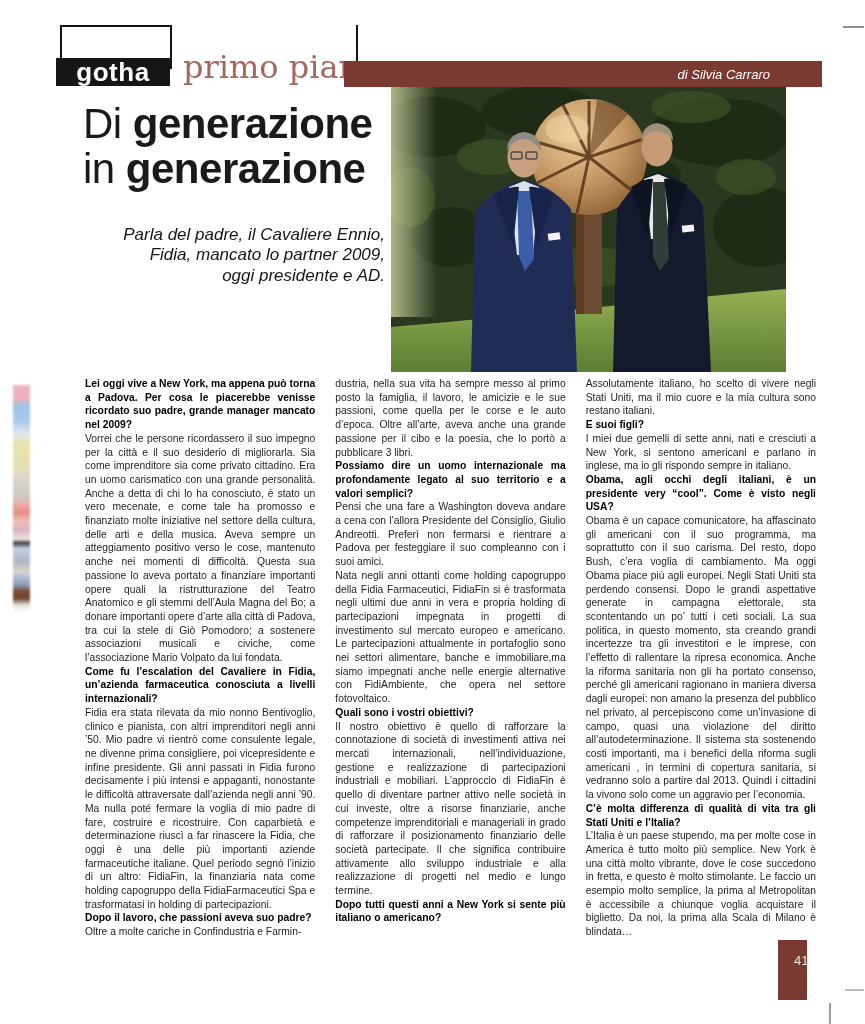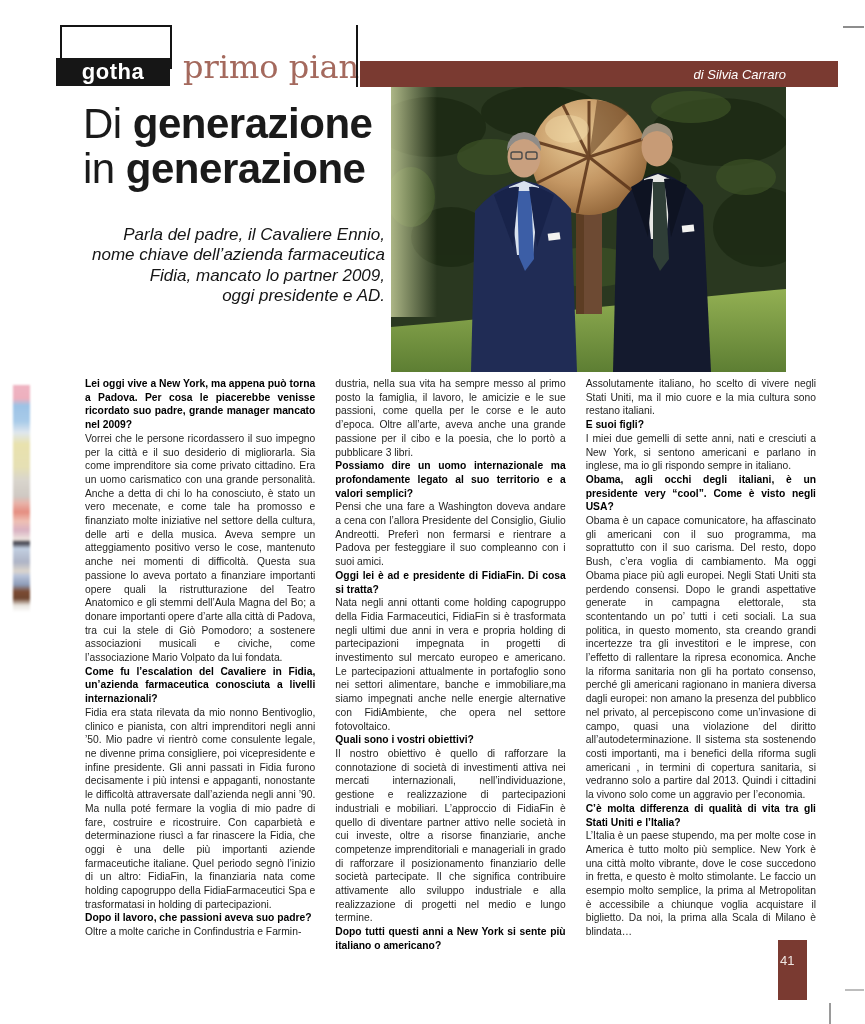--- a/index.html
+++ b/index.html
@@ -4,25 +4,25 @@
 <style>
   html,body{margin:0;padding:0;background:#ffffff;}
   .page{position:relative;width:865px;height:1024px;background:#fff;overflow:hidden;
         font-family:"Liberation Sans",sans-serif;color:#1d1d1b;}
 
   
   .logo-outline{position:absolute;left:60px;top:25px;width:108px;height:40px;
                 border:2px solid #141414;background:#fff;}
   .logo-box{position:absolute;left:56px;top:58px;width:114px;height:28px;background:#161616;
             display:flex;align-items:center;justify-content:center;}
-  .logo-box span{color:#fff;font-weight:700;font-size:22px;letter-spacing:.5px;}
+  .logo-box span{color:#fff;font-weight:700;font-size:26px;letter-spacing:.5px;}
   .section-title{position:absolute;left:183px;top:48px;font-family:"DejaVu Serif",serif;
                  font-size:32px;color:var(--rose,#a4695d);white-space:nowrap;}
   .header-rule{position:absolute;left:356px;top:25px;width:2px;height:62px;background:#141414;}
-  .header-bar{position:absolute;left:360px;top:61px;width:478px;height:26px;
+  .header-bar{position:absolute;left:344px;top:61px;width:478px;height:26px;
               background:var(--maroon,#7a3a31);display:flex;align-items:center;justify-content:flex-end;}
   .byline{color:#fff;font-style:italic;font-size:13px;padding-right:52px;}
 
   
   .title{position:absolute;left:83px;top:101px;font-size:42px;line-height:45px;color:#1a1a1a;letter-spacing:-0.5px;}
   .title b{font-weight:700;}
   .standfirst{position:absolute;left:40px;top:225px;width:345px;text-align:right;
               font-style:italic;font-size:17px;line-height:20.3px;color:#151515;}
 
   
@@ -40,21 +40,21 @@
   
   .columns{position:absolute;left:85px;top:377px;width:731px;display:flex;gap:20px;}
   .col{width:238px;}
   .col p{margin:0;font-size:10.3px;line-height:13.7px;text-align:justify;}
   .col p.question{font-weight:700;color:#000;}
   .col p.answer{color:#1f1f1d;}
 
   
   .page-num-box{position:absolute;left:778px;top:940px;width:29px;height:60px;
                 background:var(--maroon,#7a3a31);}
-  .page-num-box span{display:block;color:#efe6e2;font-size:13px;padding:13px 0 0 2px;}
+  .page-num-box span{display:block;color:#efe6e2;font-size:13px;padding:13px 0 0 16px;}
   .crop{position:absolute;background:#9a9a9a;}
   .crop.tr{left:843px;top:26px;width:21px;height:2px;background:#8d8d8d;}
   .crop.brh{left:845px;top:989px;width:19px;height:2px;background:#bdbdbd;}
   .crop.brv{left:829px;top:1003px;width:2px;height:21px;background:#9a9a9a;}
 </style>
 </head>
 <body>
 
 <div class="page">
 
@@ -72,21 +72,20 @@
   <div class="crop brh"></div>
   <div class="crop brv"></div>
 
   <div class="title">
     <div><span>Di </span><b>generazione</b></div>
     <div><span>in </span><b>generazione</b></div>
   </div>
 
   <div class="standfirst" id="standfirst">
       <div>Parla del padre, il Cavaliere Ennio,</div>
-      <div>nome chiave dell’azienda farmaceutica</div>
       <div>Fidia, mancato lo partner 2009,</div>
       <div>oggi presidente e AD.</div>
     </div>
 
   <div class="photo">
     <svg width="395" height="285" viewBox="0 0 395 285" xmlns="http://www.w3.org/2000/svg">
       <defs>
         <linearGradient id="lawn" x1="0" y1="0" x2="0" y2="1">
           <stop offset="0" stop-color="#93b053"></stop>
             <stop offset="1" stop-color="#5d7e33"></stop>
@@ -171,21 +170,20 @@
         <p class="answer">Vorrei che le persone ricordassero il suo impegno per la città e il suo desiderio di migliorarla. Sia come imprenditore sia come privato cittadino. Era un uomo carismatico con una grande personalità. Anche a detta di chi lo ha conosciuto, è stato un vero mecenate, e come tale ha promosso e finanziato molte iniziative nel settore della cultura, delle arti e della musica. Aveva sempre un atteggiamento positivo verso le cose, mantenuto anche nei momenti di difficoltà. Questa sua passione lo aveva portato a finanziare importanti opere quali la ristrutturazione del Teatro Anatomico e gli stemmi dell’Aula Magna del Bo; a donare importanti opere d’arte alla città di Padova, tra cui la stele di Giò Pomodoro; a sostenere associazioni musicali e civiche, come l’associazione Mario Volpato da lui fondata.</p>
         <p class="question">Come fu l’escalation del Cavaliere in Fidia, un’azienda farmaceutica conosciuta a livelli internazionali?</p>
         <p class="answer">Fidia era stata rilevata da mio nonno Bentivoglio, clinico e pianista, con altri imprenditori negli anni ’50. Mio padre vi rientrò come consulente legale, ne divenne prima consigliere, poi vicepresidente e infine presidente. Gli anni passati in Fidia furono decisamente i più intensi e appaganti, nonostante le difficoltà attraversate dall’azienda negli anni ’90. Ma nulla poté fermare la voglia di mio padre di fare, costruire e ricostruire. Con caparbietà e determinazione riuscì a far rinascere la Fidia, che oggi è una delle più importanti aziende farmaceutiche italiane. Quel periodo segnò l’inizio di un altro: FidiaFin, la finanziaria nata come holding capogruppo della FidiaFarmaceutici Spa e trasformatasi in holding di partecipazioni.</p>
         <p class="question">Dopo il lavoro, che passioni aveva suo padre?</p>
         <p class="answer">Oltre a molte cariche in Confindustria e Farmin-</p>
       </div>
       <div class="col">
         <p class="answer">dustria, nella sua vita ha sempre messo al primo posto la famiglia, il lavoro, le amicizie e le sue passioni, come quella per le corse e le auto d’epoca. Oltre all’arte, aveva anche una grande passione per il cibo e la poesia, che lo portò a pubblicare 3 libri.</p>
         <p class="question">Possiamo dire un uomo internazionale ma profondamente legato al suo territorio e a valori semplici?</p>
         <p class="answer">Pensi che una fare a Washington doveva andare a cena con l’allora Presidente del Consiglio, Giulio Andreotti. Preferì non fermarsi e rientrare a Padova per festeggiare il suo compleanno con i suoi amici.</p>
-        <p class="question">Oggi lei è ad e presidente di FidiaFin. Di cosa si tratta?</p>
         <p class="answer">Nata negli anni ottanti come holding capogruppo della Fidia Farmaceutici, FidiaFin si è trasformata negli ultimi due anni in vera e propria holding di partecipazioni impegnata in progetti di investimento sul mercato europeo e americano. Le partecipazioni attualmente in portafoglio sono nei settori alimentare, banche e immobiliare,ma siamo impegnati anche nelle energie alternative con FidiAmbiente, che opera nel settore fotovoltaico.</p>
         <p class="question">Quali sono i vostri obiettivi?</p>
         <p class="answer">Il nostro obiettivo è quello di rafforzare la connotazione di società di investimenti attiva nei mercati internazionali, nell’individuazione, gestione e realizzazione di partecipazioni industriali e mobiliari. L’approccio di FidiaFin è quello di diventare partner attivo nelle società in cui investe, oltre a risorse finanziarie, anche competenze imprenditoriali e manageriali in grado di rafforzare il posizionamento finanziario delle società partecipate. Il che significa contribuire attivamente allo sviluppo industriale e alla realizzazione di progetti nel medio e lungo termine.</p>
         <p class="question">Dopo tutti questi anni a New York si sente più italiano o americano?</p>
       </div>
       <div class="col">
         <p class="answer">Assolutamente italiano, ho scelto di vivere negli Stati Uniti, ma il mio cuore e la mia cultura sono restano italiani.</p>
         <p class="question">E suoi figli?</p>
         <p class="answer">I miei due gemelli di sette anni, nati e cresciuti a New York, si sentono americani e parlano in inglese, ma io gli rispondo sempre in italiano.</p>
         <p class="question">Obama, agli occhi degli italiani, è un presidente very “cool”. Come è visto negli USA?</p>

